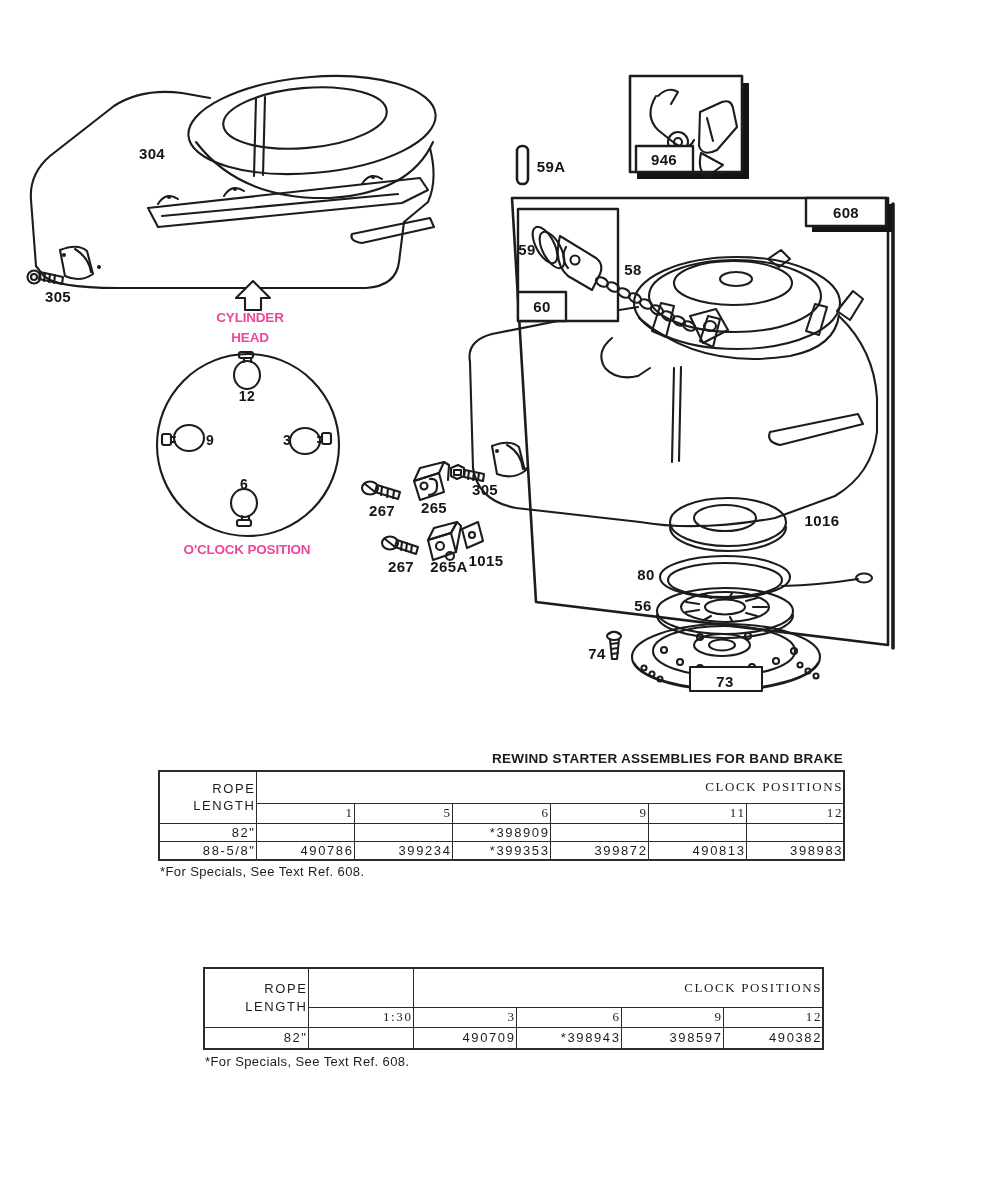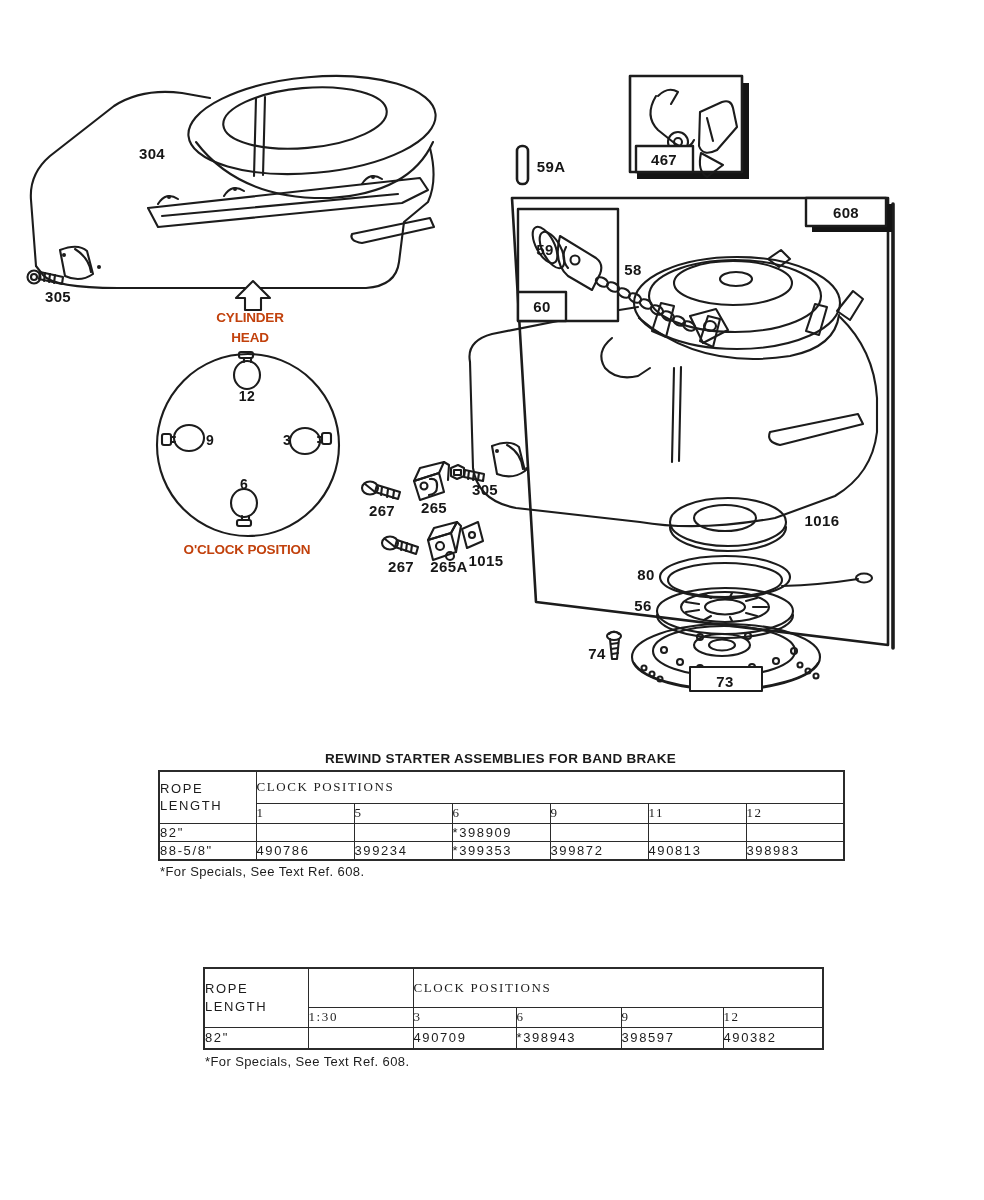--- a/index.html
+++ b/index.html
@@ -12,34 +12,34 @@
   .ln{fill:none;stroke:#1c1c1c;stroke-width:2.1;stroke-linecap:round;stroke-linejoin:round;}
   .dot{fill:#1c1c1c;stroke:none;}
   .plabel{
     position:absolute;z-index:3;transform:translate(-50%,-50%);
     font:bold 15px "Liberation Sans",sans-serif;letter-spacing:.4px;
     color:#161616;white-space:nowrap;
   }
   .cap{
     position:absolute;z-index:3;transform:translate(-50%,-50%);
     font:bold 13.5px "Liberation Sans",sans-serif;letter-spacing:-.2px;
-    color:#c2410c;white-space:nowrap;
+    color:#ec4899;white-space:nowrap;
   }
   .clocknum{font:bold 14px "Liberation Sans",sans-serif;}
   .tbl-title{
-    position:absolute;z-index:2;text-align:center;
+    position:absolute;z-index:2;text-align:right;
     font:bold 13.5px "Liberation Sans",sans-serif;letter-spacing:.3px;color:#1a1a1a;
   }
   table.tbl{
     position:absolute;z-index:2;border-collapse:collapse;table-layout:fixed;
     background:#fff;border:2.5px solid #2b2b2b;
     font-family:"Liberation Sans",sans-serif;font-size:13px;color:#1d1d1d;
   }
   table.tbl td{
-    border:1.8px solid #2b2b2b;text-align:left;vertical-align:middle;
+    border:1.8px solid #2b2b2b;text-align:right;vertical-align:middle;
     padding:0;overflow:hidden;letter-spacing:1.6px;
   }
   td.hdr{letter-spacing:1.2px;font-family:Liberation Serif, serif;}
   td.ropehdr{letter-spacing:.8px;line-height:1.35;padding:0 8px;}
   .footnote{
     position:absolute;z-index:2;
     font:13px "Liberation Sans",sans-serif;letter-spacing:.4px;color:#1d1d1d;white-space:nowrap;
   }
 </style>
 </head>
@@ -240,23 +240,23 @@
   <div class="plabel" style="left:152px;top:153px">304</div>
   <div class="plabel" style="left:58px;top:296px">305</div>
   <div class="cap" style="left:250px;top:317px">CYLINDER</div>
   <div class="cap" style="left:250px;top:337px">HEAD</div>
   <div class="plabel clocknum" style="left:247px;top:396px">12</div>
   <div class="plabel clocknum" style="left:210px;top:440px">9</div>
   <div class="plabel clocknum" style="left:287px;top:440px">3</div>
   <div class="plabel clocknum" style="left:244px;top:484px">6</div>
   <div class="cap" style="left:247px;top:549px">O'CLOCK POSITION</div>
   <div class="plabel" style="left:551px;top:166px">59A</div>
-  <div class="plabel" style="left:664px;top:159px">467</div>
+  <div class="plabel" style="left:664px;top:159px">946</div>
   <div class="plabel" style="left:846px;top:212px">608</div>
-  <div class="plabel" style="left:545px;top:249px">59</div>
+  <div class="plabel" style="left:527px;top:249px">59</div>
   <div class="plabel" style="left:633px;top:269px">58</div>
   <div class="plabel" style="left:542px;top:306px">60</div>
   <div class="plabel" style="left:382px;top:510px">267</div>
   <div class="plabel" style="left:434px;top:507px">265</div>
   <div class="plabel" style="left:485px;top:489px">305</div>
   <div class="plabel" style="left:401px;top:566px">267</div>
   <div class="plabel" style="left:449px;top:566px">265A</div>
   <div class="plabel" style="left:486px;top:560px">1015</div>
   <div class="plabel" style="left:822px;top:520px">1016</div>
   <div class="plabel" style="left:646px;top:574px">80</div>

